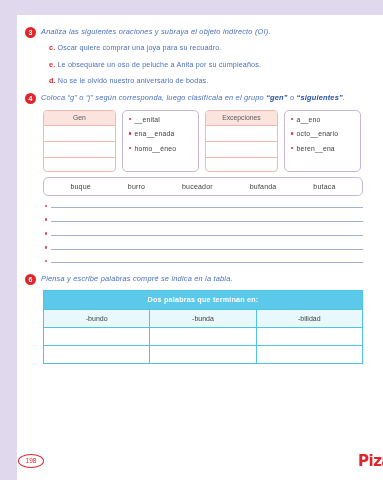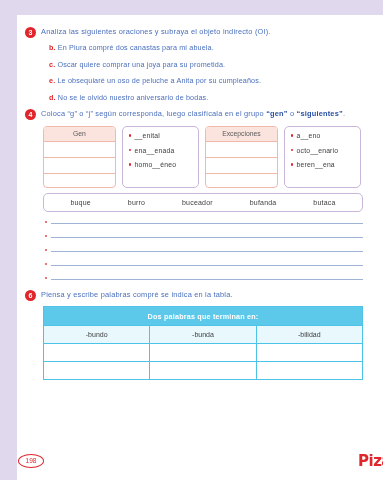--- a/index.html
+++ b/index.html
@@ -44,20 +44,21 @@
     line-height: 11px;
     text-align: center;
     margin-right: 5px;
     margin-top: 0px;
   }
   .ex-text {
     font-size: 7.4px;
     color: #4a6fbd;
     line-height: 1.35;
     letter-spacing: 0.2px;
+    font-style: italic;
   }
   .ex-text b { color: #2a52a5; }
 
   
   .sentences {
     margin: 3px 0 0 24px;
   }
   .sentence {
     font-size: 7.2px;
     color: #4a6fbd;
@@ -232,26 +233,22 @@
 <div id="page">
   <div class="content">
 
     <div class="ex">
       <div class="badge">3</div>
       <div class="ex-text"><span>Analiza las siguientes oraciones y subraya el objeto indirecto (OI).</span></div>
     </div>
 
     <div class="sentences">
       <div class="sentence">
-        <span class="lt">b.</span>
-        <span>En Piura compré dos canastas para mi abuela.</span>
-      </div>
-      <div class="sentence">
         <span class="lt">c.</span>
-        <span>Oscar quiere comprar una joya para su prometida.</span>
+        <span>Oscar quiere comprar una joya para su recuadro.</span>
       </div>
       <div class="sentence">
         <span class="lt">e.</span>
         <span>Le obsequiaré un oso de peluche a Anita por su cumpleaños.</span>
       </div>
       <div class="sentence">
         <span class="lt">d.</span>
         <span>No se le olvidó nuestro aniversario de bodas.</span>
       </div>
     </div>

